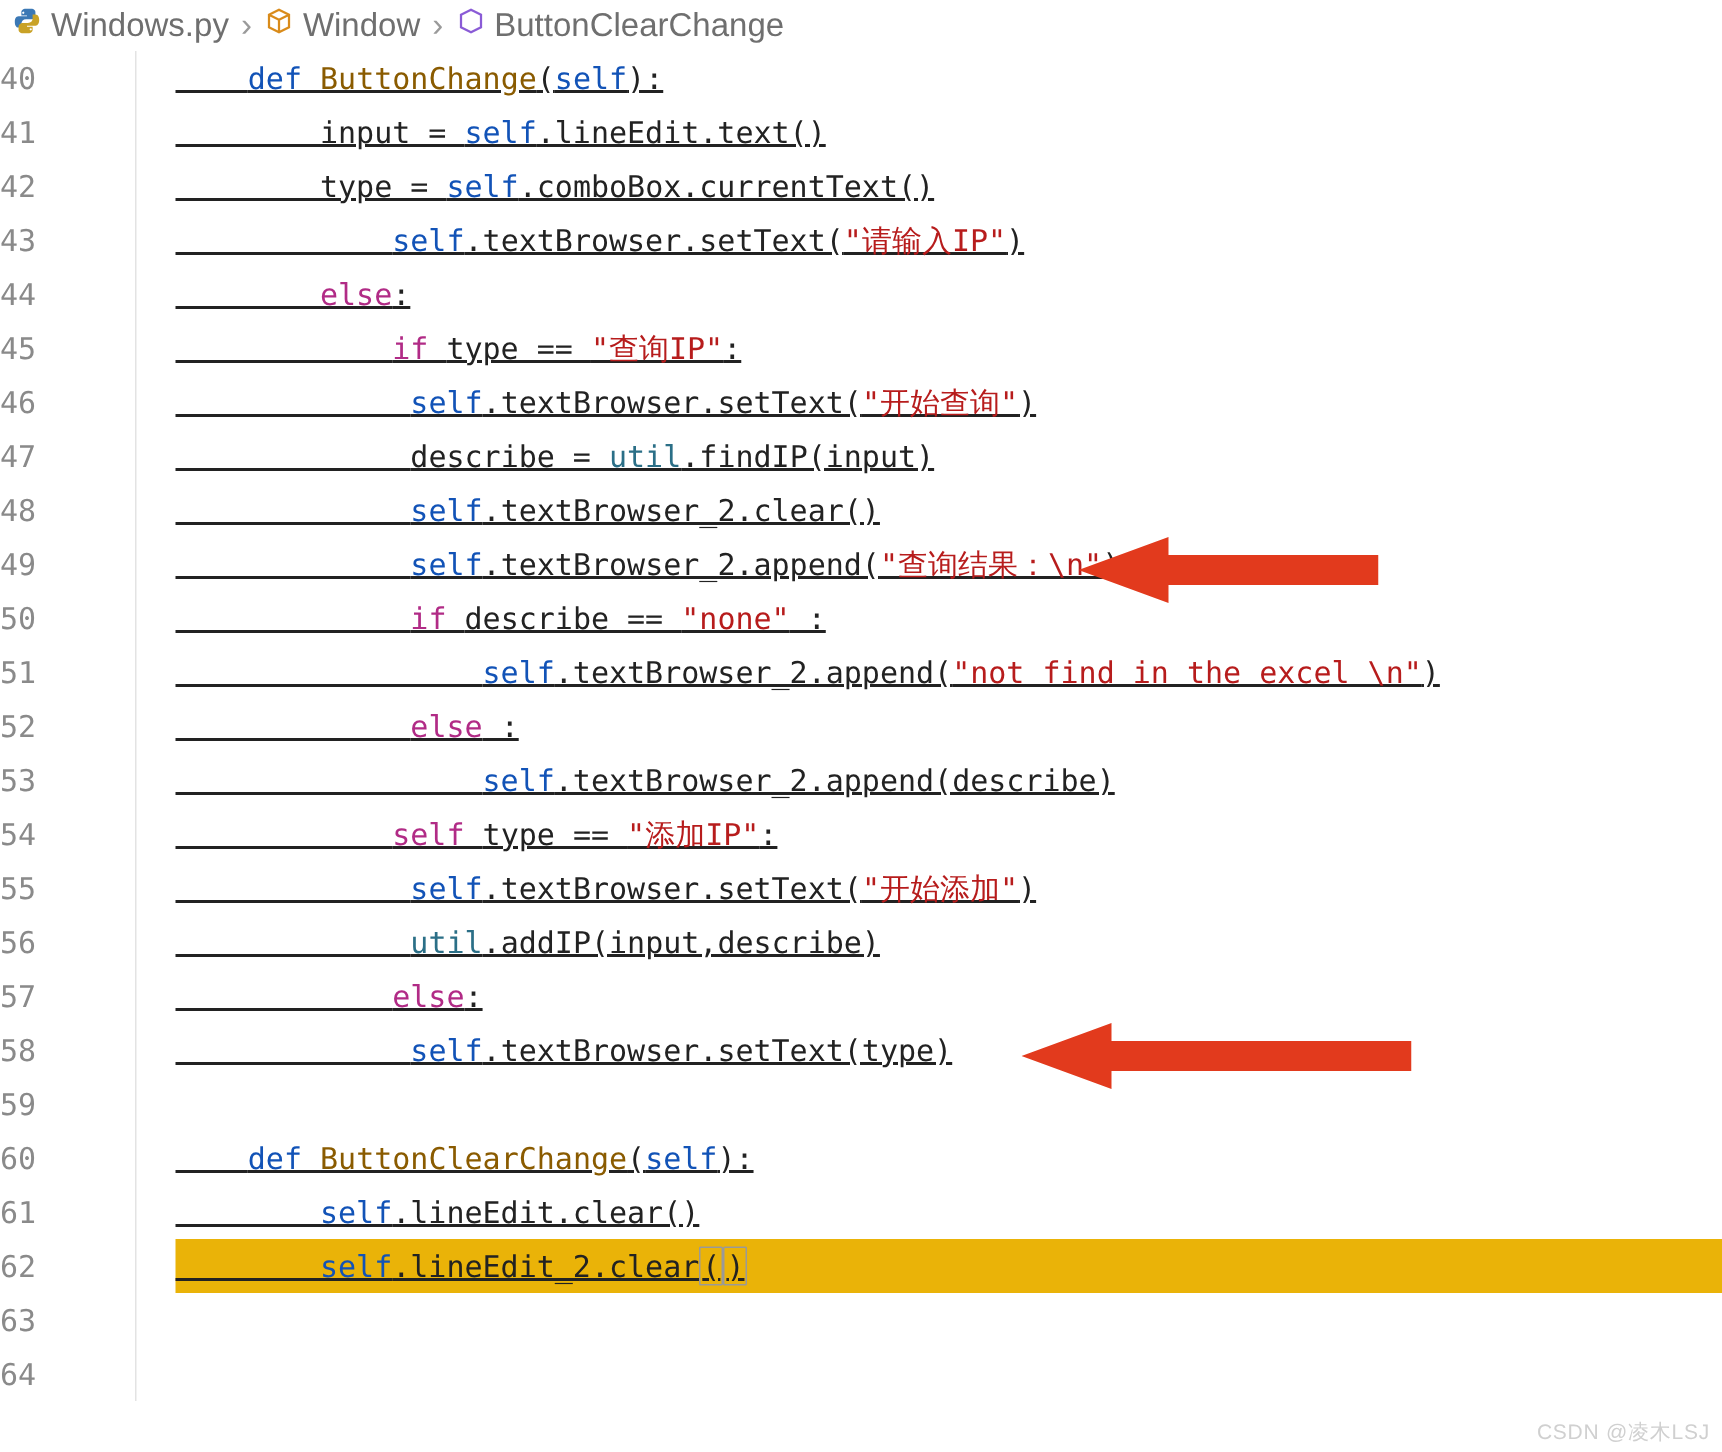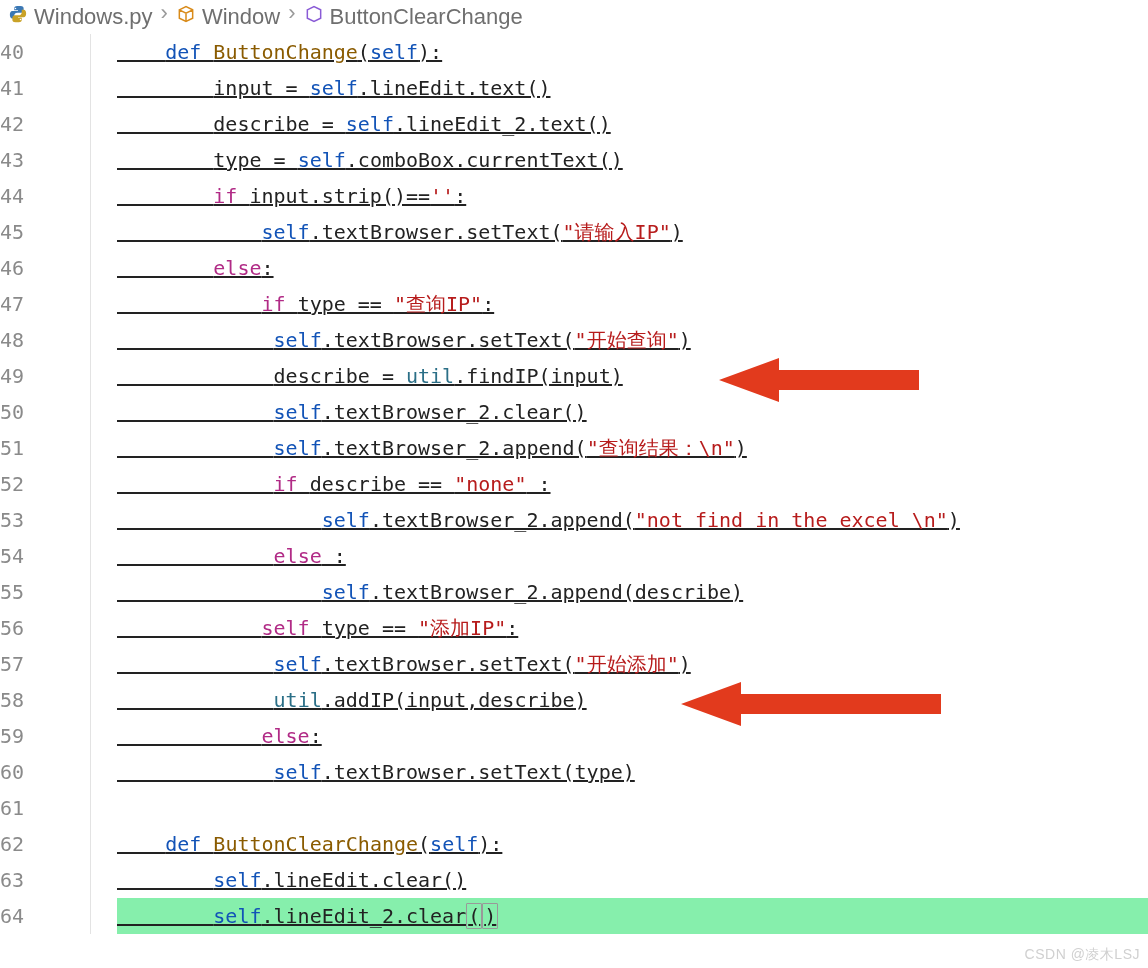--- a/index.html
+++ b/index.html
@@ -9,20 +9,21 @@
     font-size: 20px;
     background: #ffffff;
     color: #222;
     width: 1148px;
     overflow: hidden;
   }
   
   .breadcrumbs {
     height: 34px;
     display: flex;
+    align-items: center;
     padding: 0 8px;
     gap: 6px;
     border-bottom: 1px solid transparent;
     font-family: -apple-system, BlinkMacSystemFont, "Segoe UI", sans-serif;
     font-size: 22px;
     color: #6f6f6f;
   }
   .breadcrumbs .crumb {
     display: flex;
     align-items: center;
@@ -63,21 +64,21 @@
     white-space: pre;
     text-decoration: underline;
   }
   
   .tok-kw { color: #1253b7; }
   .tok-kw2 { color: #b12b86; }
   .tok-fn { color: #8a5b00; }
   .tok-self { color: #1253b7; }
   .tok-str { color: #b71c1c; }
   .tok-util { color: #2b6f87; }
-  .tok-curline { background: #86efac; }
+  .tok-curline { background: #eab308; }
   .bracket-pair .hl { border: 1px solid #999; border-radius: 1px; padding: 0 1px; }
   
   .arrow {
     position: absolute;
     pointer-events: none;
   }
   .arrow svg { display: block; }
   
   .watermark {
     position: absolute;
@@ -151,23 +152,21 @@
     <div class="lino">61</div>
     <div class="lino">62</div>
     <div class="lino">63</div>
     <div class="lino">64</div>
   </div>
   <div class="vline"></div>
   <div class="code code-text">
 
     <div class="line">    <span class="tok-kw">def </span><span class="tok-fn">ButtonChange</span><span>(</span><span class="tok-self">self</span><span>):</span></div>
     <div class="line">        <span>input = </span><span class="tok-self">self</span><span>.lineEdit.text()</span></div>
-    <div class="line">        <span>describe = </span><span class="tok-self">self</span><span>.lineEdit_2.text()</span></div>
     <div class="line">        <span>type = </span><span class="tok-self">self</span><span>.comboBox.currentText()</span></div>
-    <div class="line">        <span class="tok-kw2">if </span><span>input.strip()==</span><span class="tok-str">''</span><span>:</span></div>
     <div class="line">            <span class="tok-self">self</span><span>.textBrowser.setText(</span><span class="tok-str">"请输入IP"</span><span>)</span></div>
     <div class="line">        <span class="tok-kw2">else</span><span>:</span></div>
     <div class="line">            <span class="tok-kw2">if </span><span>type == </span><span class="tok-str">"查询IP"</span><span>:</span></div>
     <div class="line">             <span class="tok-self">self</span><span>.textBrowser.setText(</span><span class="tok-str">"开始查询"</span><span>)</span></div>
     <div class="line">             <span>describe = </span><span class="tok-util">util</span><span>.findIP(input)</span></div>
     <div class="line">             <span class="tok-self">self</span><span>.textBrowser_2.clear()</span></div>
     <div class="line">             <span class="tok-self">self</span><span>.textBrowser_2.append(</span><span class="tok-str">"查询结果：\n"</span><span>)</span></div>
     <div class="line">             <span class="tok-kw2">if </span><span>describe == </span><span class="tok-str">"none"</span><span> :</span></div>
     <div class="line">                 <span class="tok-self">self</span><span>.textBrowser_2.append(</span><span class="tok-str">"not find in the excel \n"</span><span>)</span></div>
     <div class="line">             <span class="tok-kw2">else</span><span> :</span></div>

